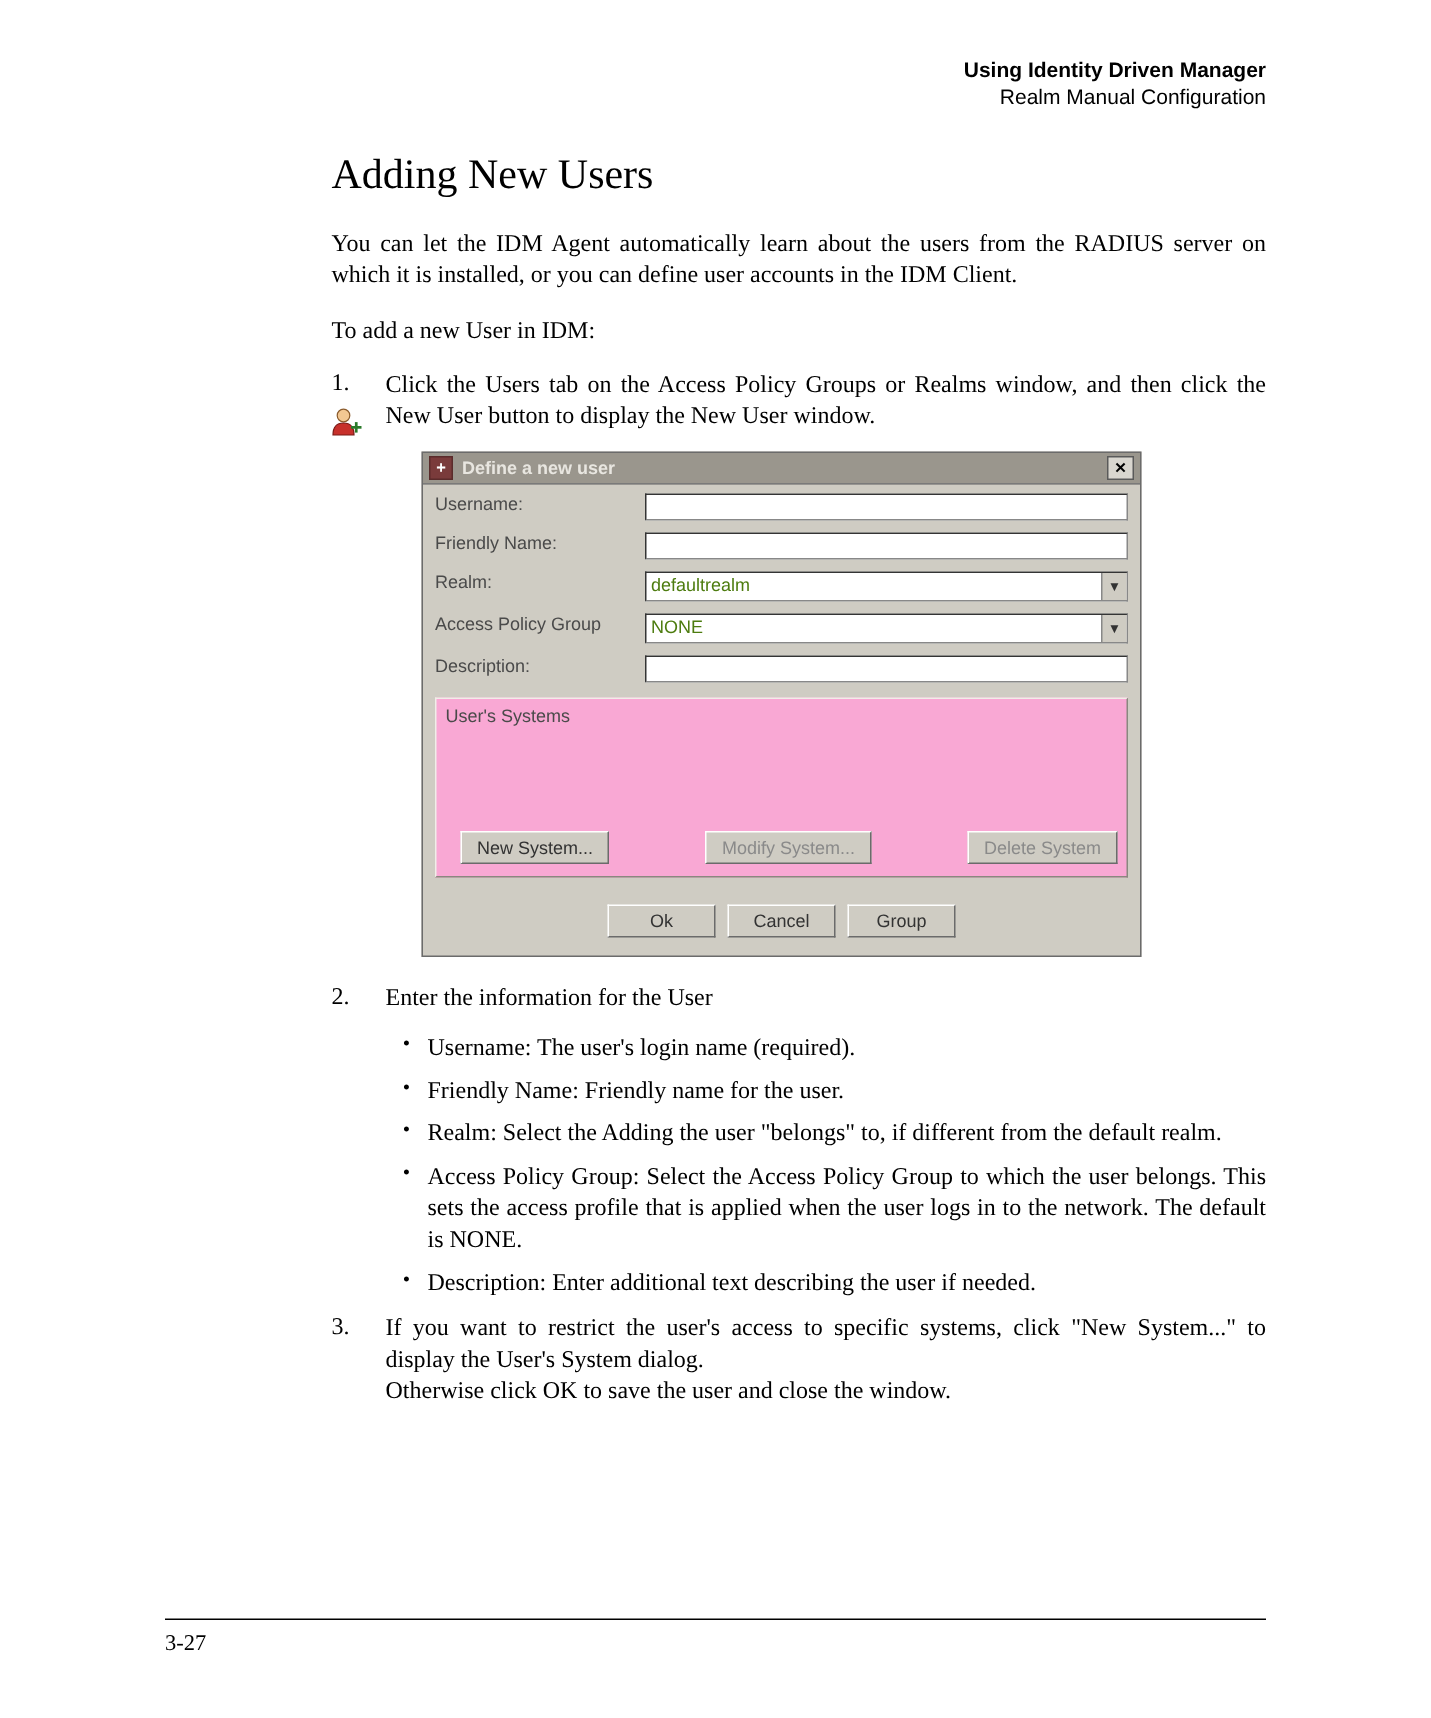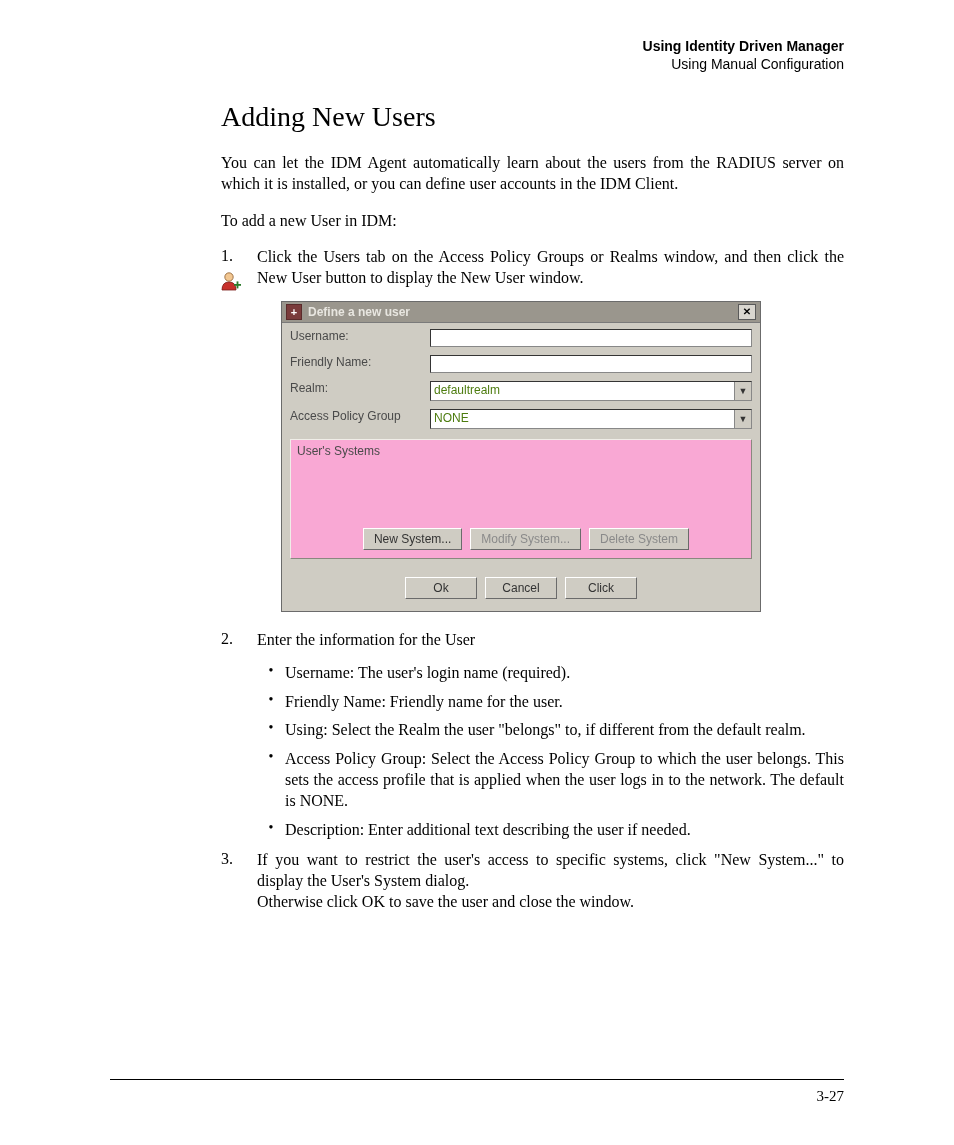--- a/index.html
+++ b/index.html
@@ -153,21 +153,21 @@
     border-bottom: 1px solid #8a887f;
     padding: 4px 6px 8px 6px;
   }
   .systems .slabel {
     color: #4a4a4a;
     margin-bottom: 70px;
   }
   .systems .sbtns {
     display: flex;
     gap: 8px;
-    justify-content: center;
+    justify-content: space-between;
     padding-left: 10px;
   }
   .dlgbtn {
     background: #cfccc3;
     border-top: 1px solid #fff;
     border-left: 1px solid #fff;
     border-right: 1px solid #6b6b6b;
     border-bottom: 1px solid #6b6b6b;
     padding: 3px 10px;
     color: #333;
@@ -205,31 +205,30 @@
     left: 110px;
     right: 110px;
     bottom: 40px;
   }
   .footer hr {
     border: none;
     border-top: 1px solid #000;
     margin: 0 0 8px 0;
   }
   .footer .pg {
-    text-align: right;
     font-size: 15px;
   }
 </style>
 </head>
 <body>
 
 <div class="page">
   <div class="running-head">
     <div class="rh1">Using Identity Driven Manager</div>
-    <div class="rh2">Using Manual Configuration</div>
+    <div class="rh2">Realm Manual Configuration</div>
   </div>
 
   <div class="content">
     <h2 class="section-title">Adding New Users</h2>
 
     <p class="body">You can let the IDM Agent automatically learn about the users from the RADIUS server on which it is installed, or you can define user accounts in the IDM Client.</p>
 
     <p class="body">To add a new User in IDM:</p>
 
     <div class="margin-icon" style="top:270px;">
@@ -268,53 +267,57 @@
             <div class="sarrow">▼</div>
           </div>
         </div>
         <div class="frow">
           <div class="flabel">Access Policy Group</div>
           <div class="fselect">
             <div class="sval">NONE</div>
             <div class="sarrow">▼</div>
           </div>
         </div>
+        <div class="frow">
+          <div class="flabel">Description:</div>
+          <div class="finput"></div>
+        </div>
       </div>
       <div class="systems">
         <div class="slabel">User's Systems</div>
         <div class="sbtns">
           <div class="dlgbtn">New System...</div>
           <div class="dlgbtn disabled">Modify System...</div>
           <div class="dlgbtn disabled">Delete System</div>
         </div>
       </div>
       <div class="bottom-btns">
         <div class="dlgbtn">Ok</div>
         <div class="dlgbtn">Cancel</div>
-        <div class="dlgbtn">Click</div>
+        <div class="dlgbtn">Group</div>
       </div>
     </div>
 
     <div class="step-row">
       <div class="step-num">2.</div>
       <div class="step-text">Enter the information for the User</div>
     </div>
 
     <div class="bullets" style="margin-left:36px;">
       <div class="brow">
         <div class="bmark">•</div>
         <div class="btext">Username: The user's login name (required).</div>
       </div>
       <div class="brow">
         <div class="bmark">•</div>
         <div class="btext">Friendly Name: Friendly name for the user.</div>
       </div>
       <div class="brow">
         <div class="bmark">•</div>
-        <div class="btext">Using: Select the Realm the user "belongs" to, if different from the default realm.</div>
+        <div class="btext">Realm: Select the Adding the user "belongs" to, if different from the default realm.</div>
       </div>
       <div class="brow">
         <div class="bmark">•</div>
         <div class="btext">Access Policy Group: Select the Access Policy Group to which the user belongs. This sets the access profile that is applied when the user logs in to the network. The default is NONE.</div>
       </div>
       <div class="brow">
         <div class="bmark">•</div>
         <div class="btext">Description: Enter additional text describing the user if needed.</div>
       </div>
     </div>

